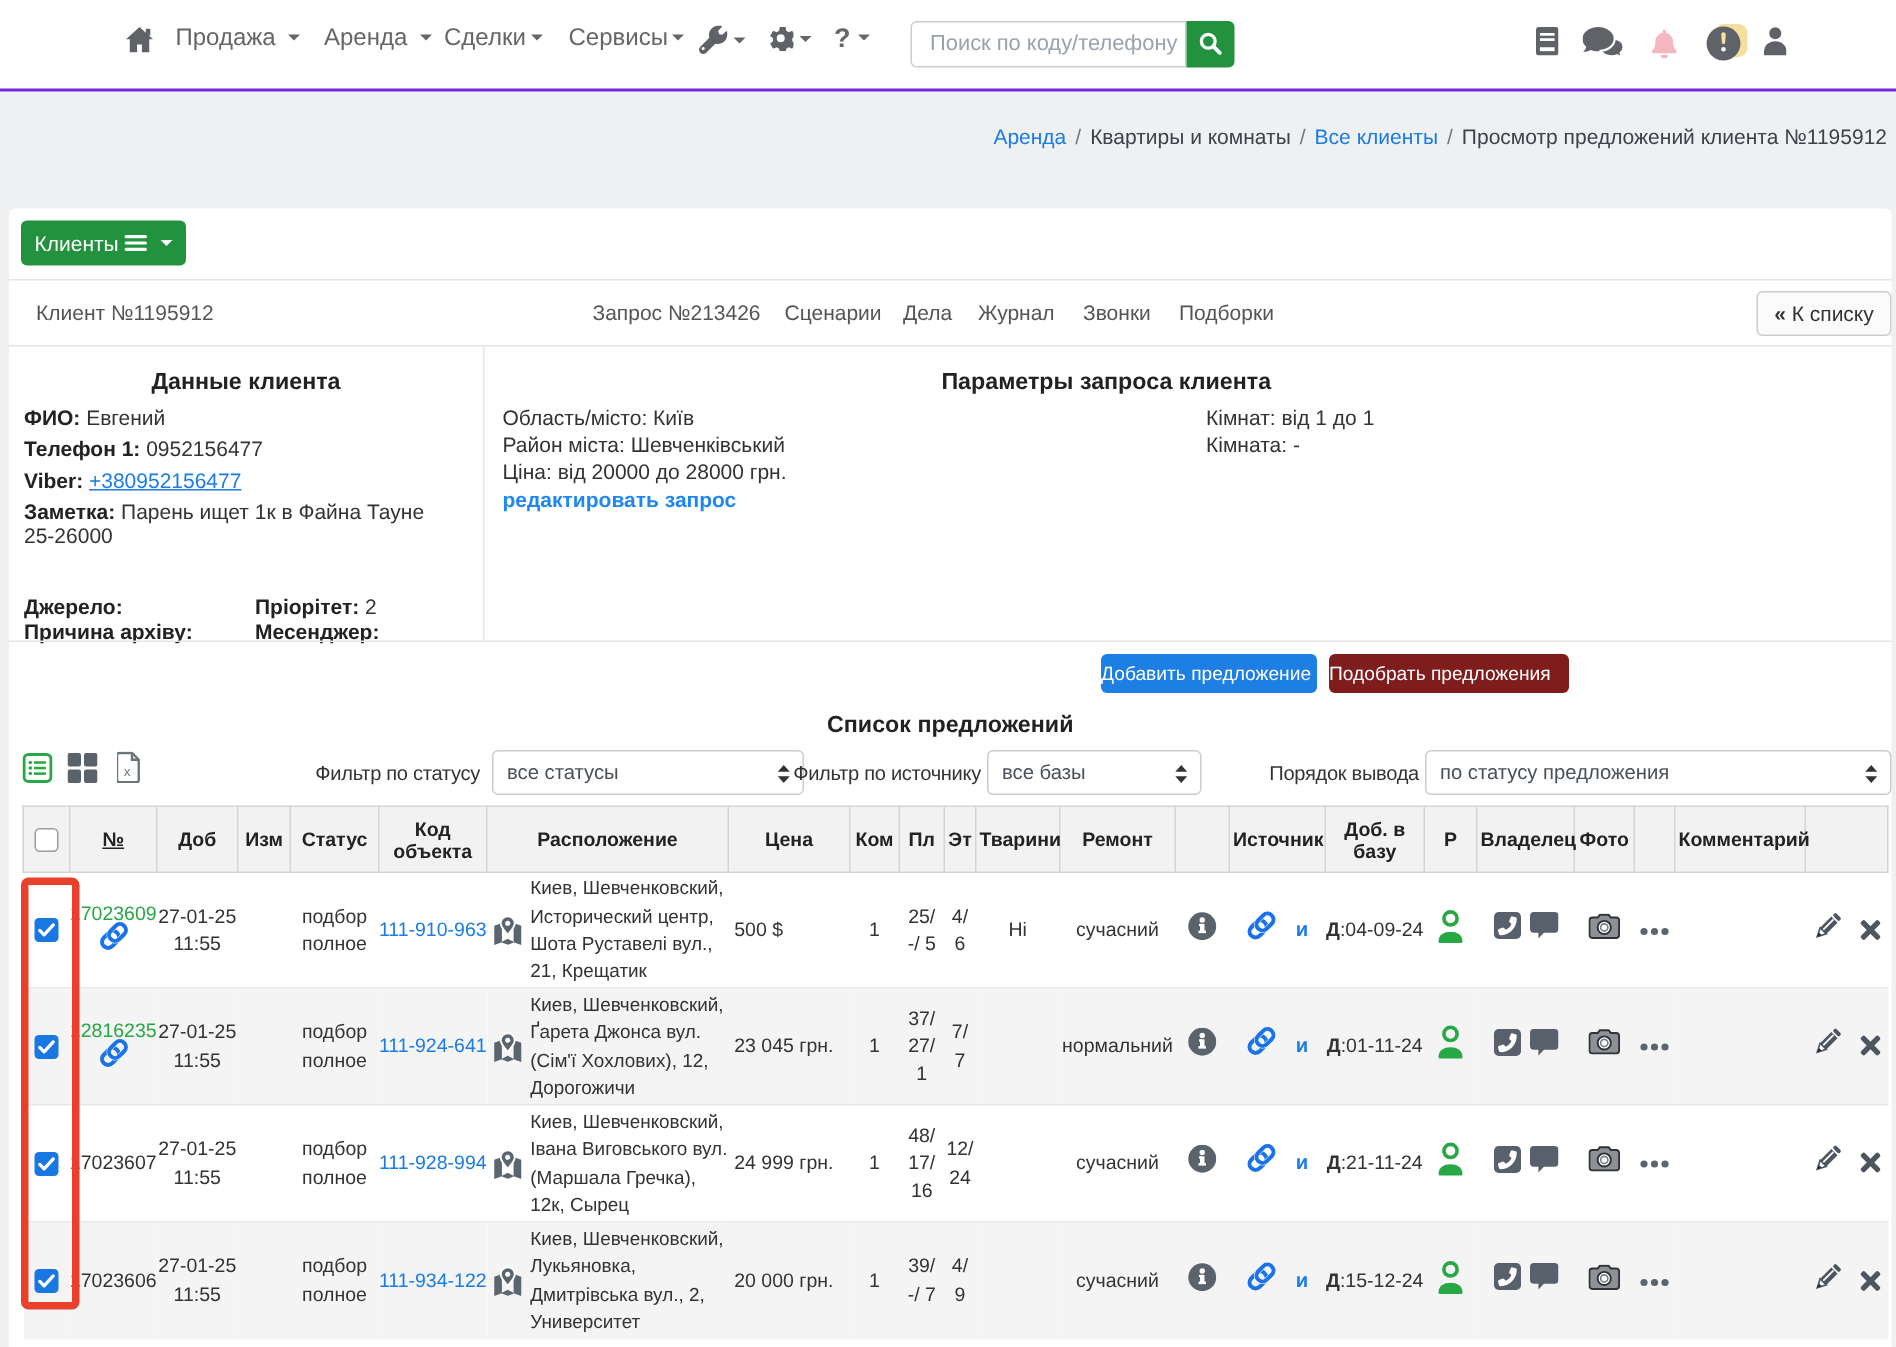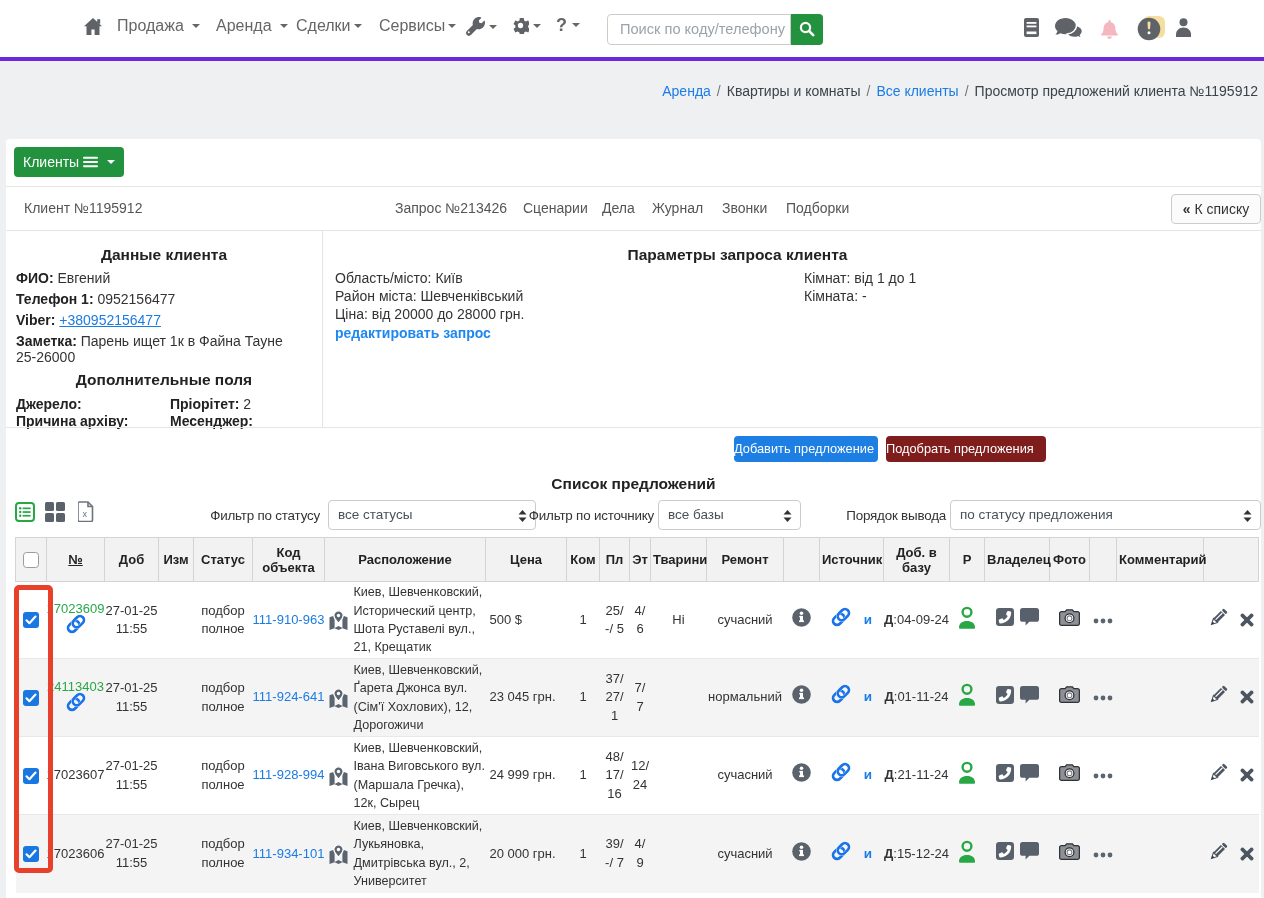--- a/index.html
+++ b/index.html
@@ -1,19 +1,19 @@
 <!DOCTYPE html>
 <html><head><meta charset="utf-8">
 <style>
 *{box-sizing:border-box;margin:0;padding:0}
 html,body{width:1264px;height:898px;overflow:hidden}
 body{background:#eef0f2;font-family:"Liberation Sans",sans-serif;color:#333;position:relative}
 .abs{position:absolute}
 
-#nav{position:absolute;left:0;top:0;width:1264px;height:61px;background:#fff;border-bottom:4px solid #6d28d9}
+#nav{position:absolute;left:0;top:0;width:1264px;height:61px;background:#fff;border-bottom:2px solid #6d28d9}
 #nav .mi{position:absolute;top:17px;font-size:16px;color:#666;white-space:nowrap}
 .caret{display:inline-block;width:0;height:0;border-left:4px solid transparent;border-right:4px solid transparent;border-top:4.5px solid #666;vertical-align:middle;margin-left:5px;margin-top:-2px}
 #search{position:absolute;left:607px;top:14px;width:216px;height:31px}
 #search .inp{position:absolute;left:0;top:0;width:184px;height:31px;border:1px solid #ccc;border-radius:4px 0 0 4px;background:#fff;color:#9aa2aa;font-size:14.6px;line-height:29px;padding-left:12px}
 #search .btn{position:absolute;left:184px;top:0;width:32px;height:31px;background:#22923e;border-radius:0 4px 4px 0}
 
 #hband{position:absolute;left:0;top:61px;width:1264px;height:78px}
 #htitle{position:absolute;left:16px;top:14px;font-size:18.5px;line-height:24px;color:#343f48}
 #crumb{position:absolute;right:6px;top:22px;font-size:14px;color:#3c434a;white-space:nowrap}
 #crumb a{color:#1b7ce5;text-decoration:none}
@@ -126,21 +126,20 @@
   <span class="tab" style="left:780px">Подборки</span>
   <div id="toList"><b>«</b> К списку</div>
   <div class="hr" style="top:91px"></div>
 
   <div class="abs" style="left:316px;top:92px;width:1px;height:196px;background:#e5e5e5"></div>
   <div class="h5" style="left:0;width:316px;text-align:center;top:107px">Данные клиента</div>
   <div class="fld" style="left:10px;top:131px"><b>ФИО:</b> Евгений</div>
   <div class="fld" style="left:10px;top:152px"><b>Телефон 1:</b> 0952156477</div>
   <div class="fld" style="left:10px;top:173px"><b>Viber:</b> <a class="blink" style="text-decoration:underline">+380952156477</a></div>
   <div class="fld" style="left:10px;top:194px;white-space:normal;width:276px"><b>Заметка:</b> Парень ищет 1к в Файна Тауне 25-26000</div>
-  <div class="h5" style="left:0;width:316px;text-align:center;top:232px">Дополнительные поля</div>
   <div class="fld" style="left:10px;top:257px"><b>Джерело:</b></div>
   <div class="fld" style="left:164px;top:257px"><b>Пріорітет:</b> 2</div>
   <div class="fld" style="left:10px;top:274px"><b>Причина архіву:</b></div>
   <div class="fld" style="left:164px;top:274px"><b>Месенджер:</b></div>
 
   <div class="h5" style="left:316px;width:831px;text-align:center;top:107px">Параметры запроса клиента</div>
   <div class="fld" style="left:329px;top:131px">Область/місто: Київ</div>
   <div class="fld" style="left:329px;top:149px">Район міста: Шевченківський</div>
   <div class="fld" style="left:329px;top:167px">Ціна: від 20000 до 28000 грн.</div>
   <div class="fld blink" style="left:329px;top:186px;font-weight:bold;color:#1e88f0">редактировать запрос</div>
@@ -318,21 +317,21 @@
                 <rect x="-0.2" y="6.2" width="16.4" height="3.6" rx="1.3"></rect>
                 <rect x="6.2" y="-0.2" width="3.6" height="16.4" rx="1.3"></rect>
               </g>
             </svg></td>
     </tr>
     <tr class="even" style="height:78px">
       <td><span class="cbx"><svg width="16" height="16" viewBox="0 0 16 16" style="display:block">
                 <path d="M3.5 8.3 6.4 11.2 12.5 4.6" fill="none" stroke="#fff" stroke-width="2.2" stroke-linecap="round" stroke-linejoin="round"></path>
               </svg></span></td>
       <td>
-            <div class="num glink">24113403</div>
+            <div class="num glink">12816235</div>
             <div class="chain"><svg class="chain" width="20" height="20" viewBox="0 0 20 20">
                 <g transform="rotate(-45 10 10)" fill="none">
                   <rect x="0.4" y="6" width="12.6" height="8" rx="4" stroke="#1a73e8" stroke-width="2.7"></rect>
                   <rect x="7" y="6" width="12.6" height="8" rx="4" stroke="#fff" stroke-width="3.4"></rect>
                   <rect x="7" y="6" width="12.6" height="8" rx="4" stroke="#1a73e8" stroke-width="2.7"></rect>
                 </g>
               </svg></div>
           </td>
       <td>27-01-25<br>11:55</td>
       <td></td>
@@ -474,21 +473,21 @@
             </svg></td>
     </tr>
     <tr class="even" style="height:78px">
       <td><span class="cbx"><svg width="16" height="16" viewBox="0 0 16 16" style="display:block">
                 <path d="M3.5 8.3 6.4 11.2 12.5 4.6" fill="none" stroke="#fff" stroke-width="2.2" stroke-linecap="round" stroke-linejoin="round"></path>
               </svg></span></td>
       <td>17023606</td>
       <td>27-01-25<br>11:55</td>
       <td></td>
       <td>подбор<br>полное</td>
-      <td><span class="blink">111-934-101</span></td>
+      <td><span class="blink">111-934-122</span></td>
       <td class="loc"><svg width="19" height="20" viewBox="0 0 19 20">
               <path fill="#5b6570" d="M0.5 7.2 5.6 5.4V18.2L0.5 20zM18.5 7.2 13.4 5.4V18.2L18.5 20z"></path>
               <path fill="#5b6570" d="M5.6 17.9 9.5 15.9l3.9 2v.4L9.5 19.9l-3.9-1.6z"></path>
               <path fill="#5b6570" stroke="#fff" stroke-width="1.3" d="M9.5 0.8a4.7 4.7 0 0 1 4.7 4.7c0 2.6-2.5 4.8-4.7 7.9-2.2-3.1-4.7-5.3-4.7-7.9A4.7 4.7 0 0 1 9.5 0.8z"></path>
               <circle cx="9.5" cy="5.5" r="1.7" fill="#fff"></circle>
             </svg><span>Киев, Шевченковский,<br>Лукьяновка,<br>Дмитрівська вул., 2,<br>Университет</span></td>
       <td class="price">20 000 грн.</td>
       <td>1</td>
       <td>39/<br>-/ 7</td>
       <td>4/<br>9</td>

